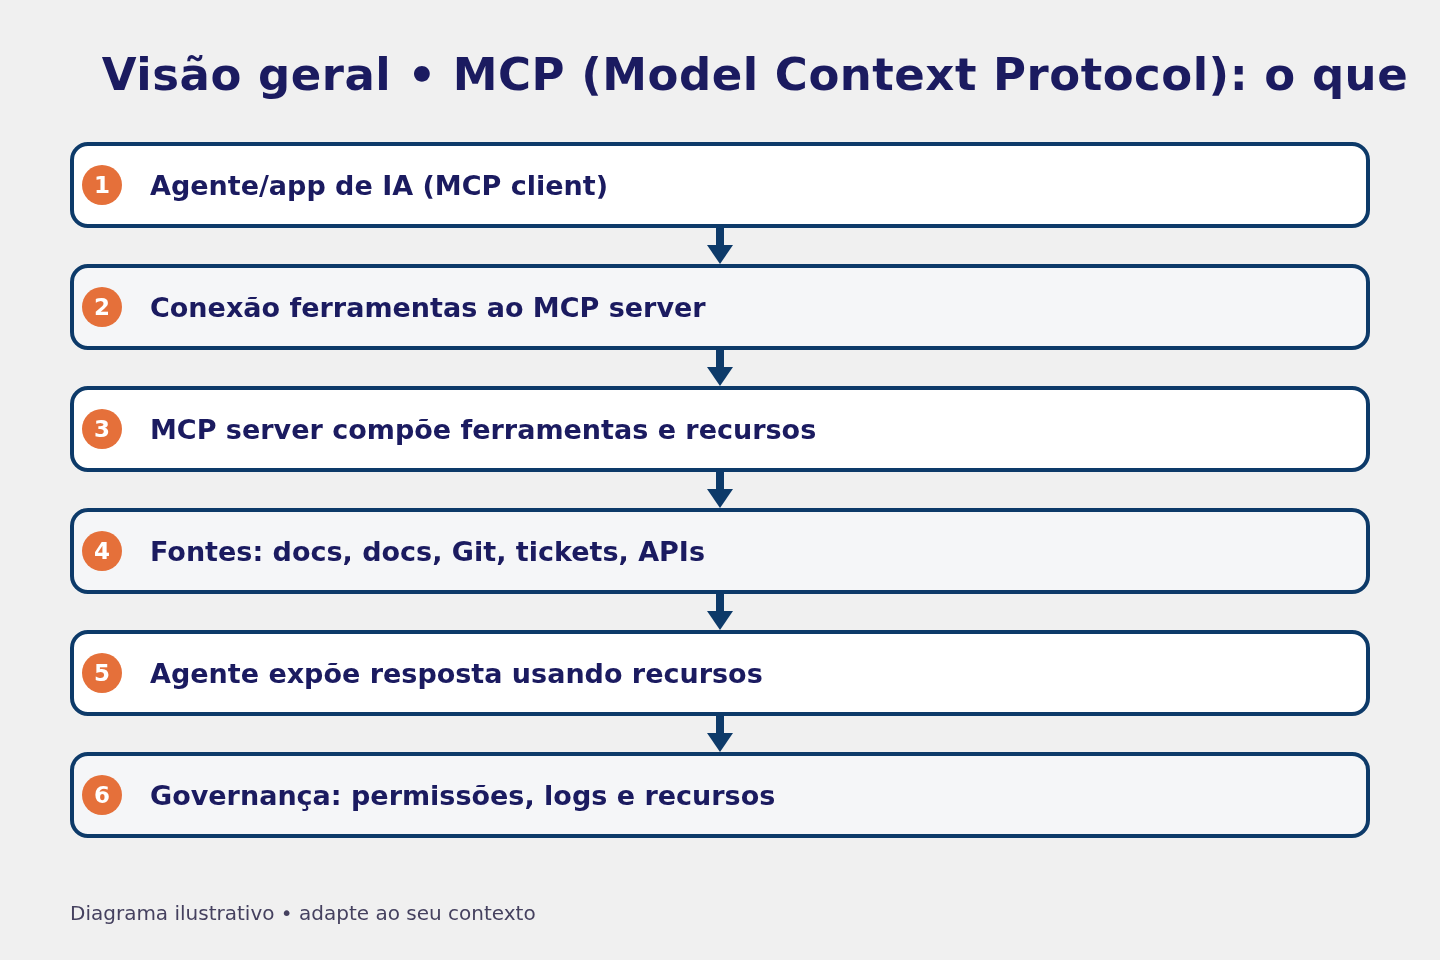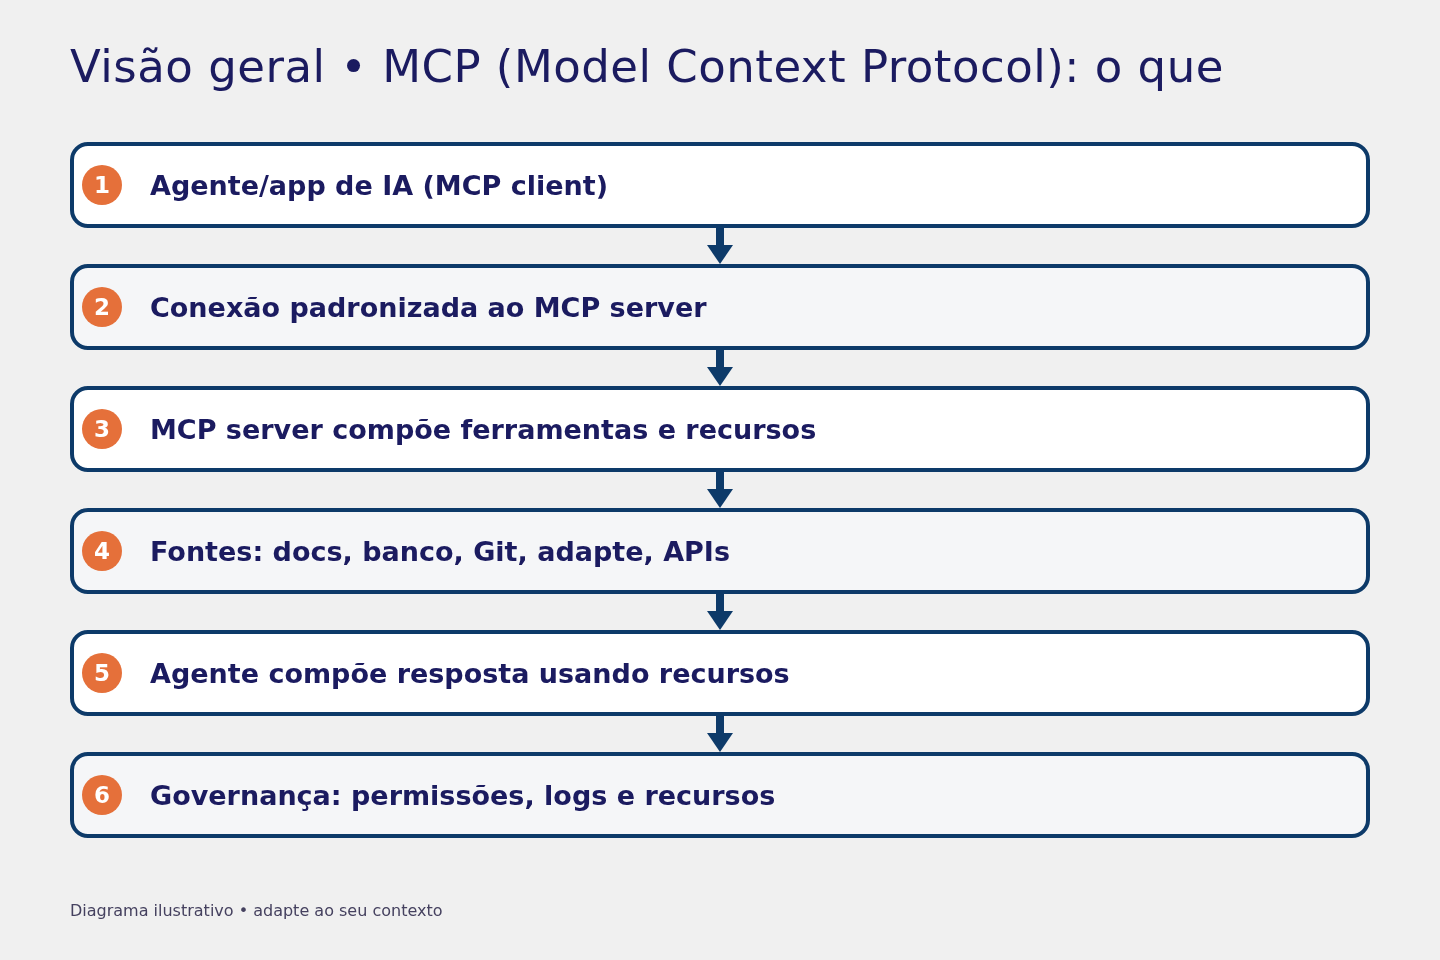--- a/index.html
+++ b/index.html
@@ -11,28 +11,29 @@
     height: 960px;
     background: #f0f0f0;
     font-family: "DejaVu Sans", "Liberation Sans", sans-serif;
     position: relative;
     overflow: hidden;
   }
 
   .title {
     position: absolute;
     left: 70px;
-    top: 40px;
+    top: 48px;
     width: 1370px;
     font-size: 45px;
-    font-weight: normal;
+    font-weight: bold;
     color: #1b1b60;
     white-space: nowrap;
     overflow: hidden;
     letter-spacing: 0.5px;
+    text-align: center;
   }
 
   .flow {
     position: absolute;
     left: 70px;
     top: 142px;
     width: 1300px;
     display: flex;
     flex-direction: column;
   }
@@ -92,21 +93,21 @@
     height: 0;
     border-left: 13px solid transparent;
     border-right: 13px solid transparent;
     border-top: 19px solid #0d3a69;
   }
 
   .footer {
     position: absolute;
     left: 70px;
     top: 901px;
-    font-size: 16px;
+    font-size: 20px;
     color: #45415f;
     white-space: nowrap;
   }
 </style>
 </head>
 <body>
 
 <div class="title">Visão geral • MCP (Model Context Protocol): o que</div>
 
 <div class="flow">
@@ -116,51 +117,51 @@
     <div class="step-label">Agente/app de IA (MCP client)</div>
   </div>
 
   <div class="arrow">
     <div class="stem"></div>
       <div class="head"></div>
   </div>
 
   <div class="step-box alt">
     <div class="badge">2</div>
-    <div class="step-label">Conexão padronizada ao MCP server</div>
+    <div class="step-label">Conexão ferramentas ao MCP server</div>
   </div>
 
   <div class="arrow">
     <div class="stem"></div>
       <div class="head"></div>
   </div>
 
   <div class="step-box">
     <div class="badge">3</div>
     <div class="step-label">MCP server compõe ferramentas e recursos</div>
   </div>
 
   <div class="arrow">
     <div class="stem"></div>
       <div class="head"></div>
   </div>
 
   <div class="step-box alt">
     <div class="badge">4</div>
-    <div class="step-label">Fontes: docs, banco, Git, adapte, APIs</div>
+    <div class="step-label">Fontes: docs, docs, Git, tickets, APIs</div>
   </div>
 
   <div class="arrow">
     <div class="stem"></div>
       <div class="head"></div>
   </div>
 
   <div class="step-box">
     <div class="badge">5</div>
-    <div class="step-label">Agente compõe resposta usando recursos</div>
+    <div class="step-label">Agente expõe resposta usando recursos</div>
   </div>
 
   <div class="arrow">
     <div class="stem"></div>
       <div class="head"></div>
   </div>
 
   <div class="step-box alt">
     <div class="badge">6</div>
     <div class="step-label">Governança: permissões, logs e recursos</div>

